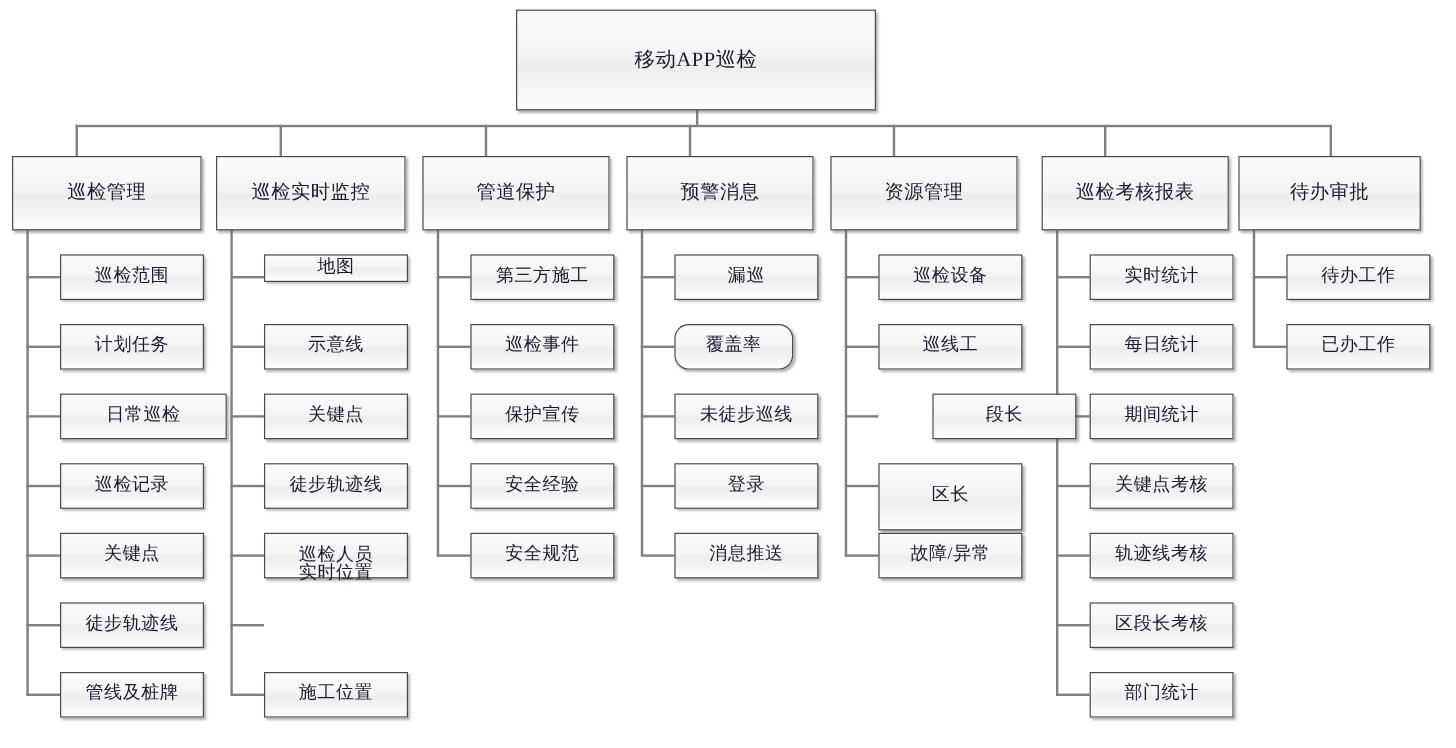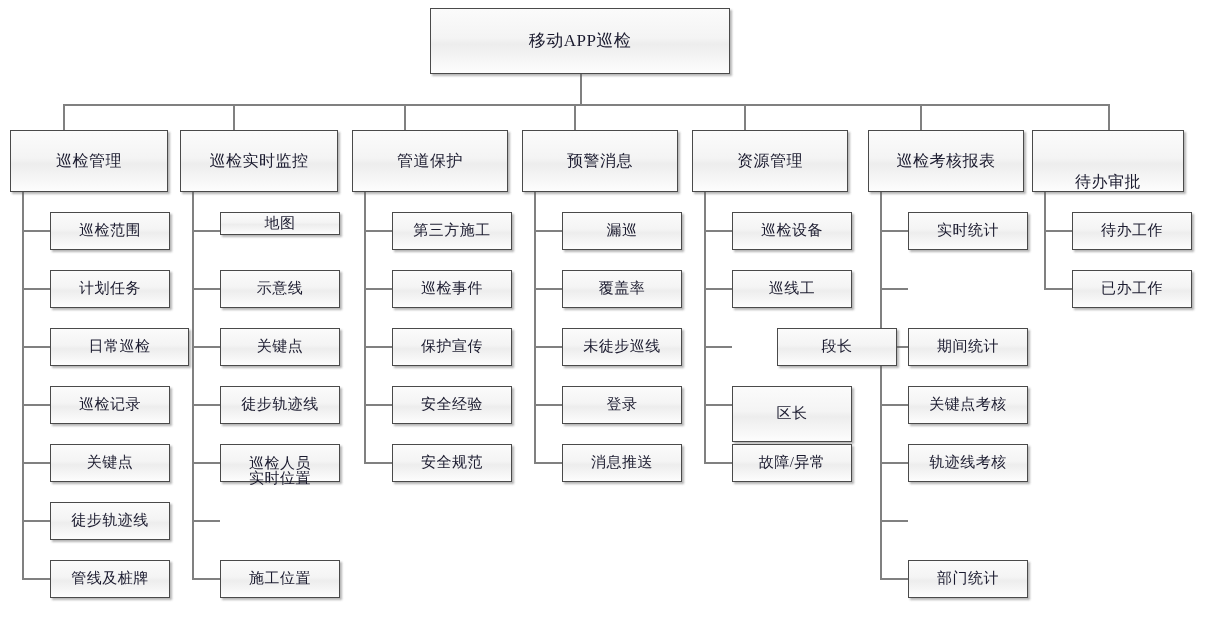--- a/index.html
+++ b/index.html
@@ -59,21 +59,21 @@
   .node.l3.two-line .label {
     line-height: 1.0;
     font-size: 15px;
     margin-top: 16px;
   }
 </style>
 </head>
 <body>
 
 <div id="diagram">
-    <div class="node root" style="left: 430px; top: 8px; width: 300px; height: 66px;">
+    <div class="node root" style="left: 430px; top: 8px; width: 300px; height: 84px;">
       <span class="label">移动APP巡检</span>
     </div>
     <div class="line v" style="left: 580px; top: 74px; height: 30px;"></div>
     <div class="line h" style="left: 63px; top: 104px; width: 1047px;"></div>
     <div class="line v" style="left: 63px; top: 104px; height: 26px;"></div>
     <div class="node l2" style="left: 10px; top: 130px; width: 158px; height: 62px;">
       <span class="label">巡检管理</span>
     </div>
     <div class="line v" style="left: 22px; top: 192px; height: 387px;"></div>
     <div class="line h" style="left: 22px; top: 230px; width: 28px;"></div>
@@ -163,21 +163,21 @@
     <div class="line v" style="left: 574px; top: 104px; height: 26px;"></div>
     <div class="node l2" style="left: 522px; top: 130px; width: 156px; height: 62px;">
       <span class="label">预警消息</span>
     </div>
     <div class="line v" style="left: 534px; top: 192px; height: 271px;"></div>
     <div class="line h" style="left: 534px; top: 230px; width: 28px;"></div>
     <div class="node l3" style="left: 562px; top: 212px; width: 120px; height: 38px;">
       <span class="label">漏巡</span>
     </div>
     <div class="line h" style="left: 534px; top: 288px; width: 28px;"></div>
-    <div class="node l3" style="left: 562px; top: 270px; width: 120px; height: 38px;">
+    <div class="node l3" style="left: 562px; top: 270px; width: 99px; height: 38px; border-radius: 12px;">
       <span class="label">覆盖率</span>
     </div>
     <div class="line h" style="left: 534px; top: 346px; width: 28px;"></div>
     <div class="node l3" style="left: 562px; top: 328px; width: 120px; height: 38px;">
       <span class="label">未徒步巡线</span>
     </div>
     <div class="line h" style="left: 534px; top: 404px; width: 28px;"></div>
     <div class="node l3" style="left: 562px; top: 386px; width: 120px; height: 38px;">
       <span class="label">登录</span>
     </div>
@@ -213,39 +213,45 @@
     <div class="line v" style="left: 920px; top: 104px; height: 26px;"></div>
     <div class="node l2" style="left: 868px; top: 130px; width: 156px; height: 62px;">
       <span class="label">巡检考核报表</span>
     </div>
     <div class="line v" style="left: 880px; top: 192px; height: 387px;"></div>
     <div class="line h" style="left: 880px; top: 230px; width: 28px;"></div>
     <div class="node l3" style="left: 908px; top: 212px; width: 120px; height: 38px;">
       <span class="label">实时统计</span>
     </div>
     <div class="line h" style="left: 880px; top: 288px; width: 28px;"></div>
+    <div class="node l3" style="left: 908px; top: 270px; width: 120px; height: 38px;">
+      <span class="label">每日统计</span>
+    </div>
     <div class="line h" style="left: 880px; top: 346px; width: 28px;"></div>
     <div class="node l3" style="left: 908px; top: 328px; width: 120px; height: 38px;">
       <span class="label">期间统计</span>
     </div>
     <div class="line h" style="left: 880px; top: 404px; width: 28px;"></div>
     <div class="node l3" style="left: 908px; top: 386px; width: 120px; height: 38px;">
       <span class="label">关键点考核</span>
     </div>
     <div class="line h" style="left: 880px; top: 462px; width: 28px;"></div>
     <div class="node l3" style="left: 908px; top: 444px; width: 120px; height: 38px;">
       <span class="label">轨迹线考核</span>
     </div>
     <div class="line h" style="left: 880px; top: 520px; width: 28px;"></div>
+    <div class="node l3" style="left: 908px; top: 502px; width: 120px; height: 38px;">
+      <span class="label">区段长考核</span>
+    </div>
     <div class="line h" style="left: 880px; top: 578px; width: 28px;"></div>
     <div class="node l3" style="left: 908px; top: 560px; width: 120px; height: 38px;">
       <span class="label">部门统计</span>
     </div>
     <div class="line v" style="left: 1108px; top: 104px; height: 26px;"></div>
-    <div class="node l2" style="left: 1032px; top: 130px; width: 152px; height: 62px; align-items: flex-end;">
+    <div class="node l2" style="left: 1032px; top: 130px; width: 152px; height: 62px;">
       <span class="label">待办审批</span>
     </div>
     <div class="line v" style="left: 1044px; top: 192px; height: 97px;"></div>
     <div class="line h" style="left: 1044px; top: 230px; width: 28px;"></div>
     <div class="node l3" style="left: 1072px; top: 212px; width: 120px; height: 38px;">
       <span class="label">待办工作</span>
     </div>
     <div class="line h" style="left: 1044px; top: 288px; width: 28px;"></div>
     <div class="node l3" style="left: 1072px; top: 270px; width: 120px; height: 38px;">
       <span class="label">已办工作</span>

